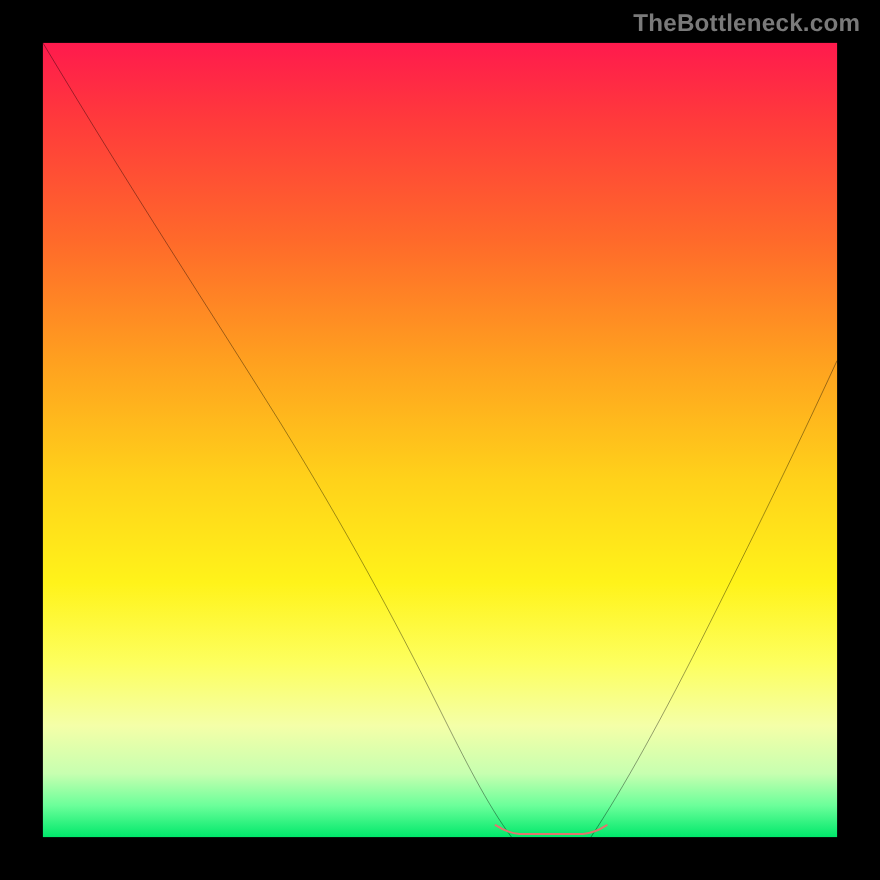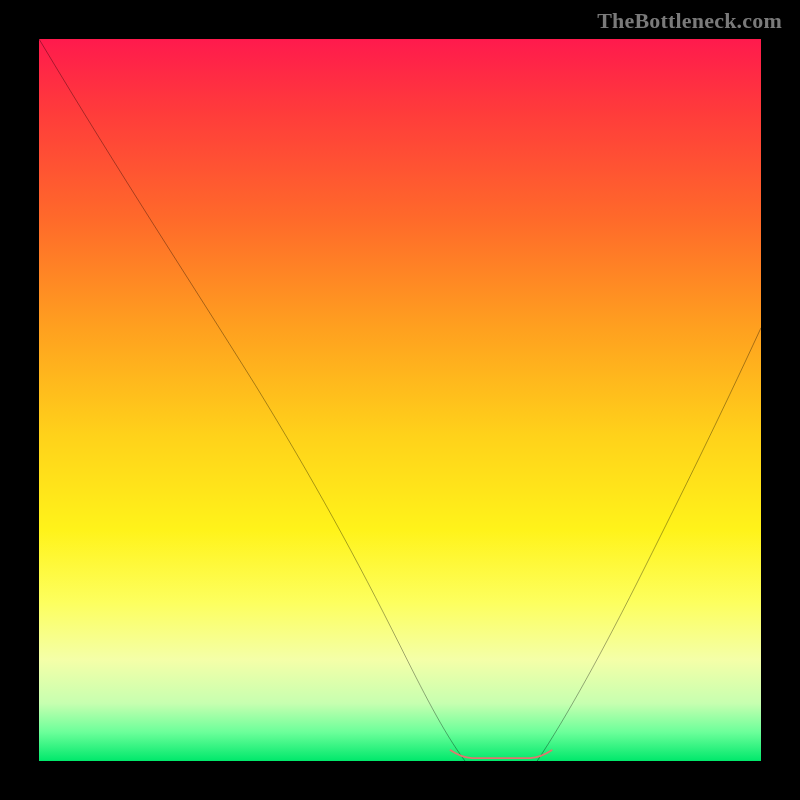--- a/index.html
+++ b/index.html
@@ -9,21 +9,20 @@
     height: 800px;
     background: #000;
     overflow: hidden;
     font-family: Arial, Helvetica, sans-serif;
   }
   .frame {
     position: relative;
     width: 800px;
     height: 800px;
     box-sizing: border-box;
-    font-family: Liberation Serif, serif;
   }
   .plot-area {
     position: absolute;
     left: 39px;
     top: 39px;
     width: 722px;
     height: 722px;
     background: linear-gradient(to bottom,
       #ff1a4d 0%,
       #ff3b3b 10%,

